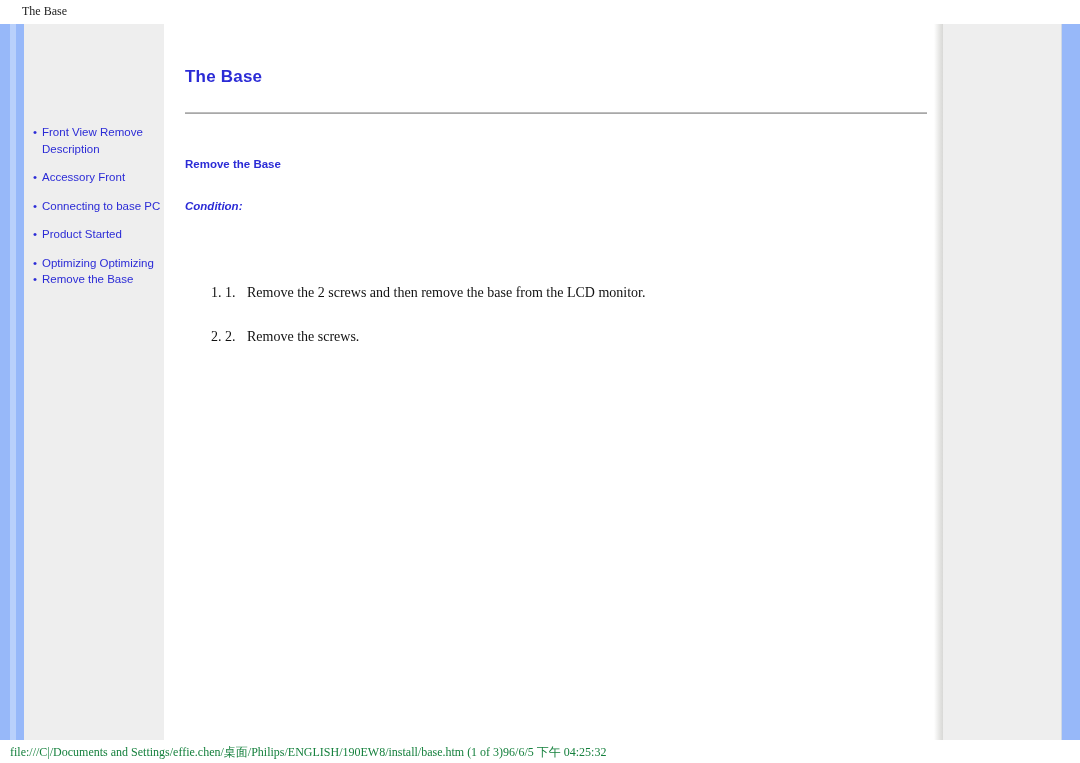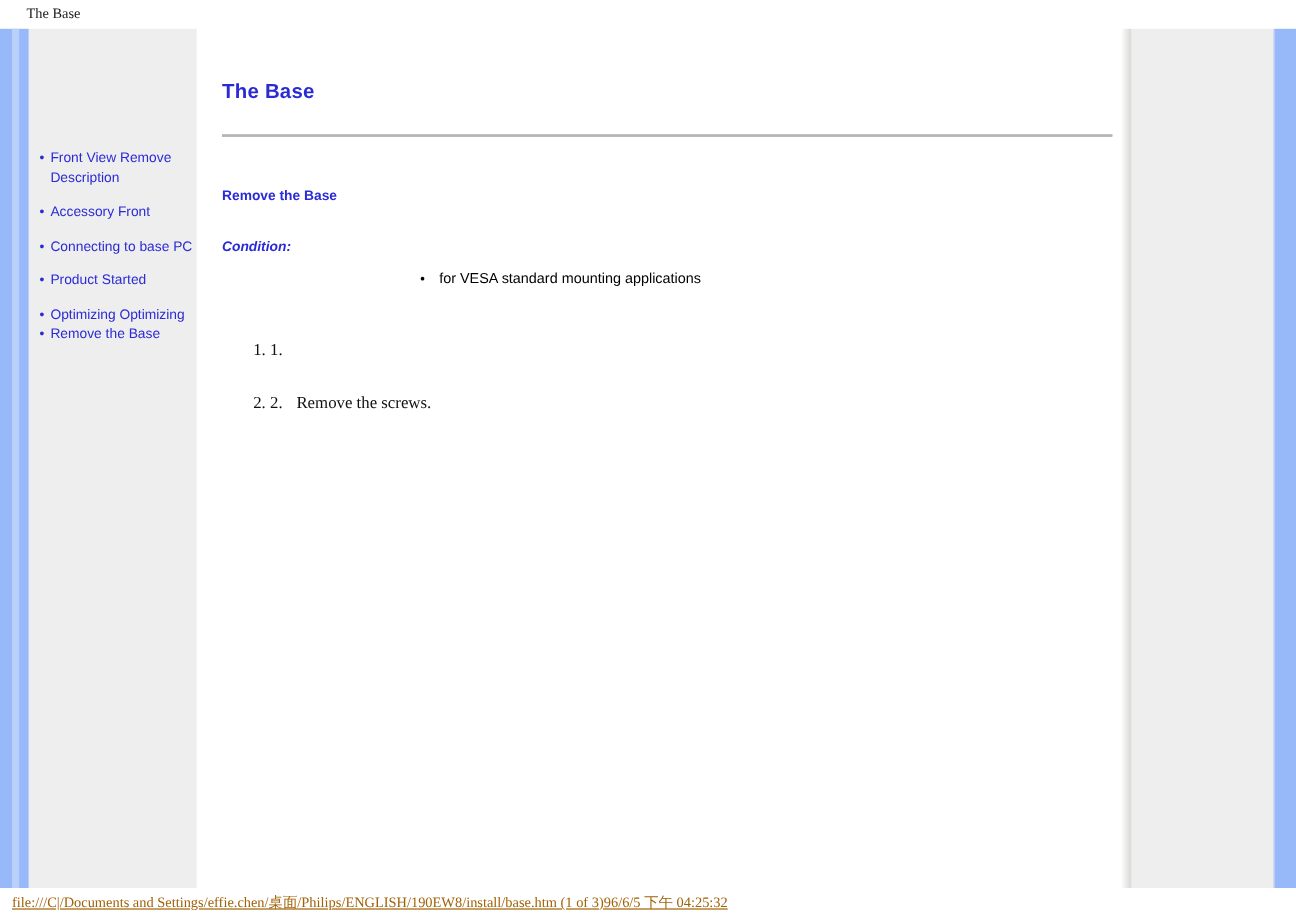--- a/index.html
+++ b/index.html
@@ -232,23 +232,22 @@
     width: 1080px;
     height: 23px;
     background: #ffffff;
   }
   .page-footer-text {
     position: absolute;
     left: 10px;
     top: 4px;
     font-family: "Liberation Serif", serif;
     font-size: 12px;
-    color: #a16207;
+    color: #15803d;
     white-space: nowrap;
-    text-decoration: underline;
   }
 </style>
 </head>
 <body>
 
 <div class="page-header">
   <div class="page-header-title">The Base</div>
 </div>
 
 <div class="page-body">
@@ -296,27 +295,25 @@
   <div class="content">
 
     <h1 class="content-title">The Base</h1>
 
     <div class="content-rule"></div>
 
     <h2 class="section-heading h-remove">Remove the Base</h2>
 
     <h3 class="section-heading h-condition">Condition:</h3>
 
-    <ul class="condition-list">
-      <li class="condition-item">for VESA standard mounting applications</li>
-    </ul>
 
     <ol class="steps">
       <li class="step">
         <span class="step-number">1.</span>
+        <span>Remove the 2 screws and then remove the base from the LCD monitor.</span>
       </li>
       <li class="step">
         <span class="step-number">2.</span>
         <span>Remove the screws.</span>
       </li>
     </ol>
 
     <div class="content-shadow"></div>
   </div>
 

